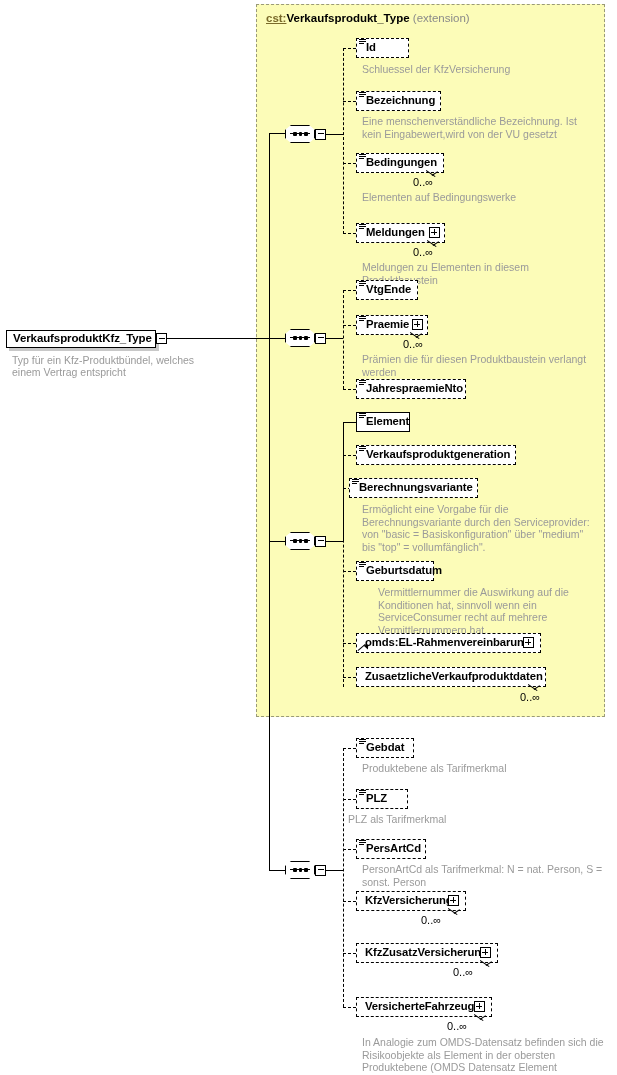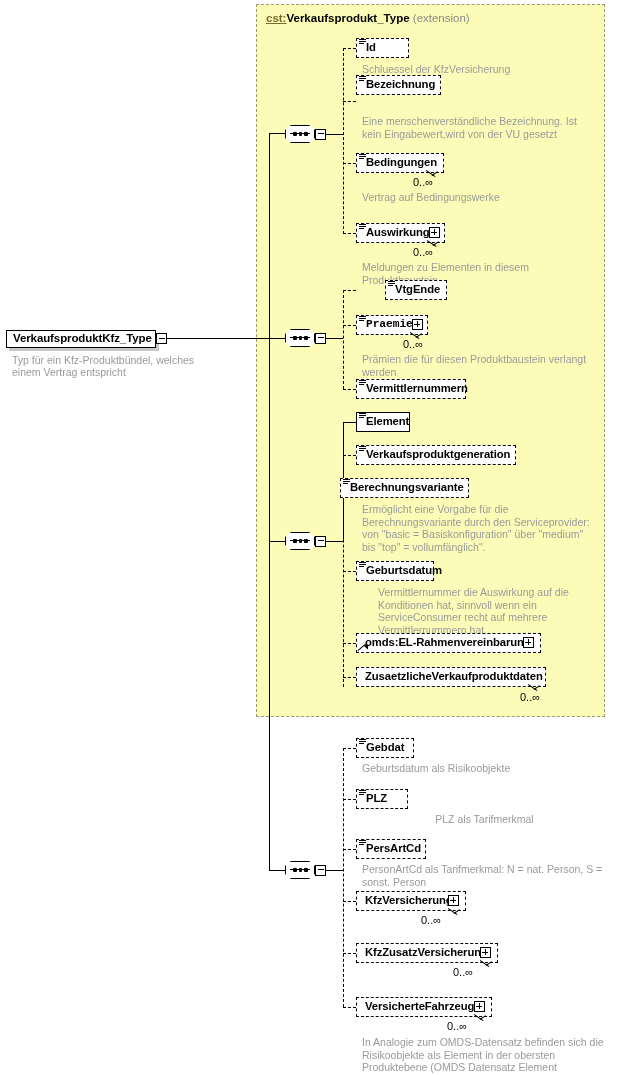--- a/index.html
+++ b/index.html
@@ -345,21 +345,21 @@
   <div class="box" style="width:53px;"></div>
   <div class="doc-icon">
       <i></i>
       <i></i>
       <i></i>
     </div>
   <div class="lbl">Id</div>
 </div>
 <div class="desc" style="left:362px; top:63px; width:240px;">Schluessel der KfzVersicherung</div>
 
-<div class="el" style="left:356px; top:75px; width:85px;border-radius:6px;">
+<div class="el" style="left:356px; top:91px; width:85px;border-radius:6px;">
   <div class="shadow" style="width:85px;"></div>
   <div class="box" style="width:85px;"></div>
   <div class="doc-icon">
       <i></i>
       <i></i>
       <i></i>
     </div>
   <div class="lbl">Bezeichnung</div>
 </div>
 <div class="desc" style="left:362px; top:115px; width:225px;">Eine menschenverständliche Bezeichnung. Ist kein Eingabewert,wird von der VU gesetzt</div>
@@ -369,31 +369,31 @@
   <div class="box" style="width:88px;"></div>
   <div class="doc-icon">
       <i></i>
       <i></i>
       <i></i>
     </div>
   <div class="lbl">Bedingungen</div>
   <div class="rep" style="left:70px;"></div>
 </div>
 <div class="occ" style="left:413px; top:176px;">0..∞</div>
-<div class="desc" style="left:362px; top:191px; width:240px;">Vertrag auf Bedingungswerke</div>
+<div class="desc" style="left:362px; top:191px; width:240px;">Elementen auf Bedingungswerke</div>
 
 <div class="el" style="left:356px; top:223px; width:89px;">
   <div class="shadow" style="width:89px;"></div>
   <div class="box" style="width:89px;"></div>
   <div class="doc-icon">
       <i></i>
       <i></i>
       <i></i>
     </div>
-  <div class="lbl">Auswirkung</div>
+  <div class="lbl">Meldungen</div>
   <div class="plus" style="left:73px;"></div>
   <div class="rep" style="left:71px;"></div>
 </div>
 <div class="occ" style="left:413px; top:246px;">0..∞</div>
 <div class="desc" style="left:362px; top:261px; width:245px;">Meldungen zu Elementen in diesem Produktbaustein</div>
 
 <div class="seq" style="left:285px; top:329px;">
   <div class="shadow"></div>
   <div class="oct"></div>
   <div class="dots"></div>
@@ -401,32 +401,32 @@
   <div class="dot d2"></div>
   <div class="dot d3"></div>
   <div class="sminus"></div>
 </div>
 <div class="hline" style="left:326px; top:338px; width:17px;"></div>
 <div class="vdash" style="left:343px; top:290px; height:99px;"></div>
 <div class="hdash" style="left:343px; top:290px; width:13px;"></div>
 <div class="hdash" style="left:343px; top:325px; width:13px;"></div>
 <div class="hdash" style="left:343px; top:389px; width:13px;"></div>
 
-<div class="el" style="left:356px; top:280px; width:62px;margin-left:29px;">
+<div class="el" style="left:356px; top:280px; width:62px;">
   <div class="shadow" style="width:62px;"></div>
   <div class="box" style="width:62px;"></div>
   <div class="doc-icon">
       <i></i>
       <i></i>
       <i></i>
     </div>
   <div class="lbl">VtgEnde</div>
 </div>
 
-<div class="el" style="left:356px; top:315px; width:72px;font-family:Liberation Mono, monospace;">
+<div class="el" style="left:356px; top:315px; width:72px;">
   <div class="shadow" style="width:72px;"></div>
   <div class="box" style="width:72px;"></div>
   <div class="doc-icon">
       <i></i>
       <i></i>
       <i></i>
     </div>
   <div class="lbl">Praemie</div>
   <div class="plus" style="left:56px;"></div>
   <div class="rep" style="left:54px;"></div>
@@ -435,21 +435,21 @@
 <div class="desc" style="left:362px; top:353px; width:245px;">Prämien die für diesen Produktbaustein verlangt werden</div>
 
 <div class="el" style="left:356px; top:379px; width:110px;">
   <div class="shadow" style="width:110px;"></div>
   <div class="box" style="width:110px;"></div>
   <div class="doc-icon">
       <i></i>
       <i></i>
       <i></i>
     </div>
-  <div class="lbl">Vermittlernummern</div>
+  <div class="lbl">JahrespraemieNto</div>
 </div>
 
 <div class="seq" style="left:285px; top:532px;">
   <div class="shadow"></div>
   <div class="oct"></div>
   <div class="dots"></div>
   <div class="dot d1"></div>
   <div class="dot d2"></div>
   <div class="dot d3"></div>
   <div class="sminus"></div>
@@ -480,21 +480,21 @@
   <div class="shadow" style="width:160px;"></div>
   <div class="box" style="width:160px;"></div>
   <div class="doc-icon">
       <i></i>
       <i></i>
       <i></i>
     </div>
   <div class="lbl">Verkaufsproduktgeneration</div>
 </div>
 
-<div class="el" style="left:340px; top:478px; width:136px;">
+<div class="el" style="left:349px; top:478px; width:136px;">
   <div class="shadow" style="width:129px;"></div>
   <div class="box" style="width:129px;"></div>
   <div class="doc-icon">
       <i></i>
       <i></i>
       <i></i>
     </div>
   <div class="lbl">Berechnungsvariante</div>
 </div>
 <div class="desc" style="left:362px; top:503px; width:232px;">Ermöglicht eine Vorgabe für die Berechnungsvariante durch den Serviceprovider: von "basic = Basiskonfiguration" über "medium" bis "top" = vollumfänglich".</div>
@@ -548,33 +548,33 @@
 <div class="el" style="left:356px; top:738px; width:58px;">
   <div class="shadow" style="width:58px;"></div>
   <div class="box" style="width:58px;"></div>
   <div class="doc-icon">
       <i></i>
       <i></i>
       <i></i>
     </div>
   <div class="lbl">Gebdat</div>
 </div>
-<div class="desc" style="left:362px; top:762px; width:245px;">Geburtsdatum als Risikoobjekte</div>
+<div class="desc" style="left:362px; top:762px; width:245px;">Produktebene als Tarifmerkmal</div>
 
 <div class="el" style="left:356px; top:789px; width:52px;">
   <div class="shadow" style="width:52px;"></div>
   <div class="box" style="width:52px;"></div>
   <div class="doc-icon">
       <i></i>
       <i></i>
       <i></i>
     </div>
   <div class="lbl">PLZ</div>
 </div>
-<div class="desc" style="left:362px; top:813px; width:245px;text-align:center;">PLZ als Tarifmerkmal</div>
+<div class="desc" style="left:348px; top:813px; width:245px;">PLZ als Tarifmerkmal</div>
 
 <div class="el" style="left:356px; top:839px; width:70px;">
   <div class="shadow" style="width:70px;"></div>
   <div class="box" style="width:70px;"></div>
   <div class="doc-icon">
       <i></i>
       <i></i>
       <i></i>
     </div>
   <div class="lbl">PersArtCd</div>

